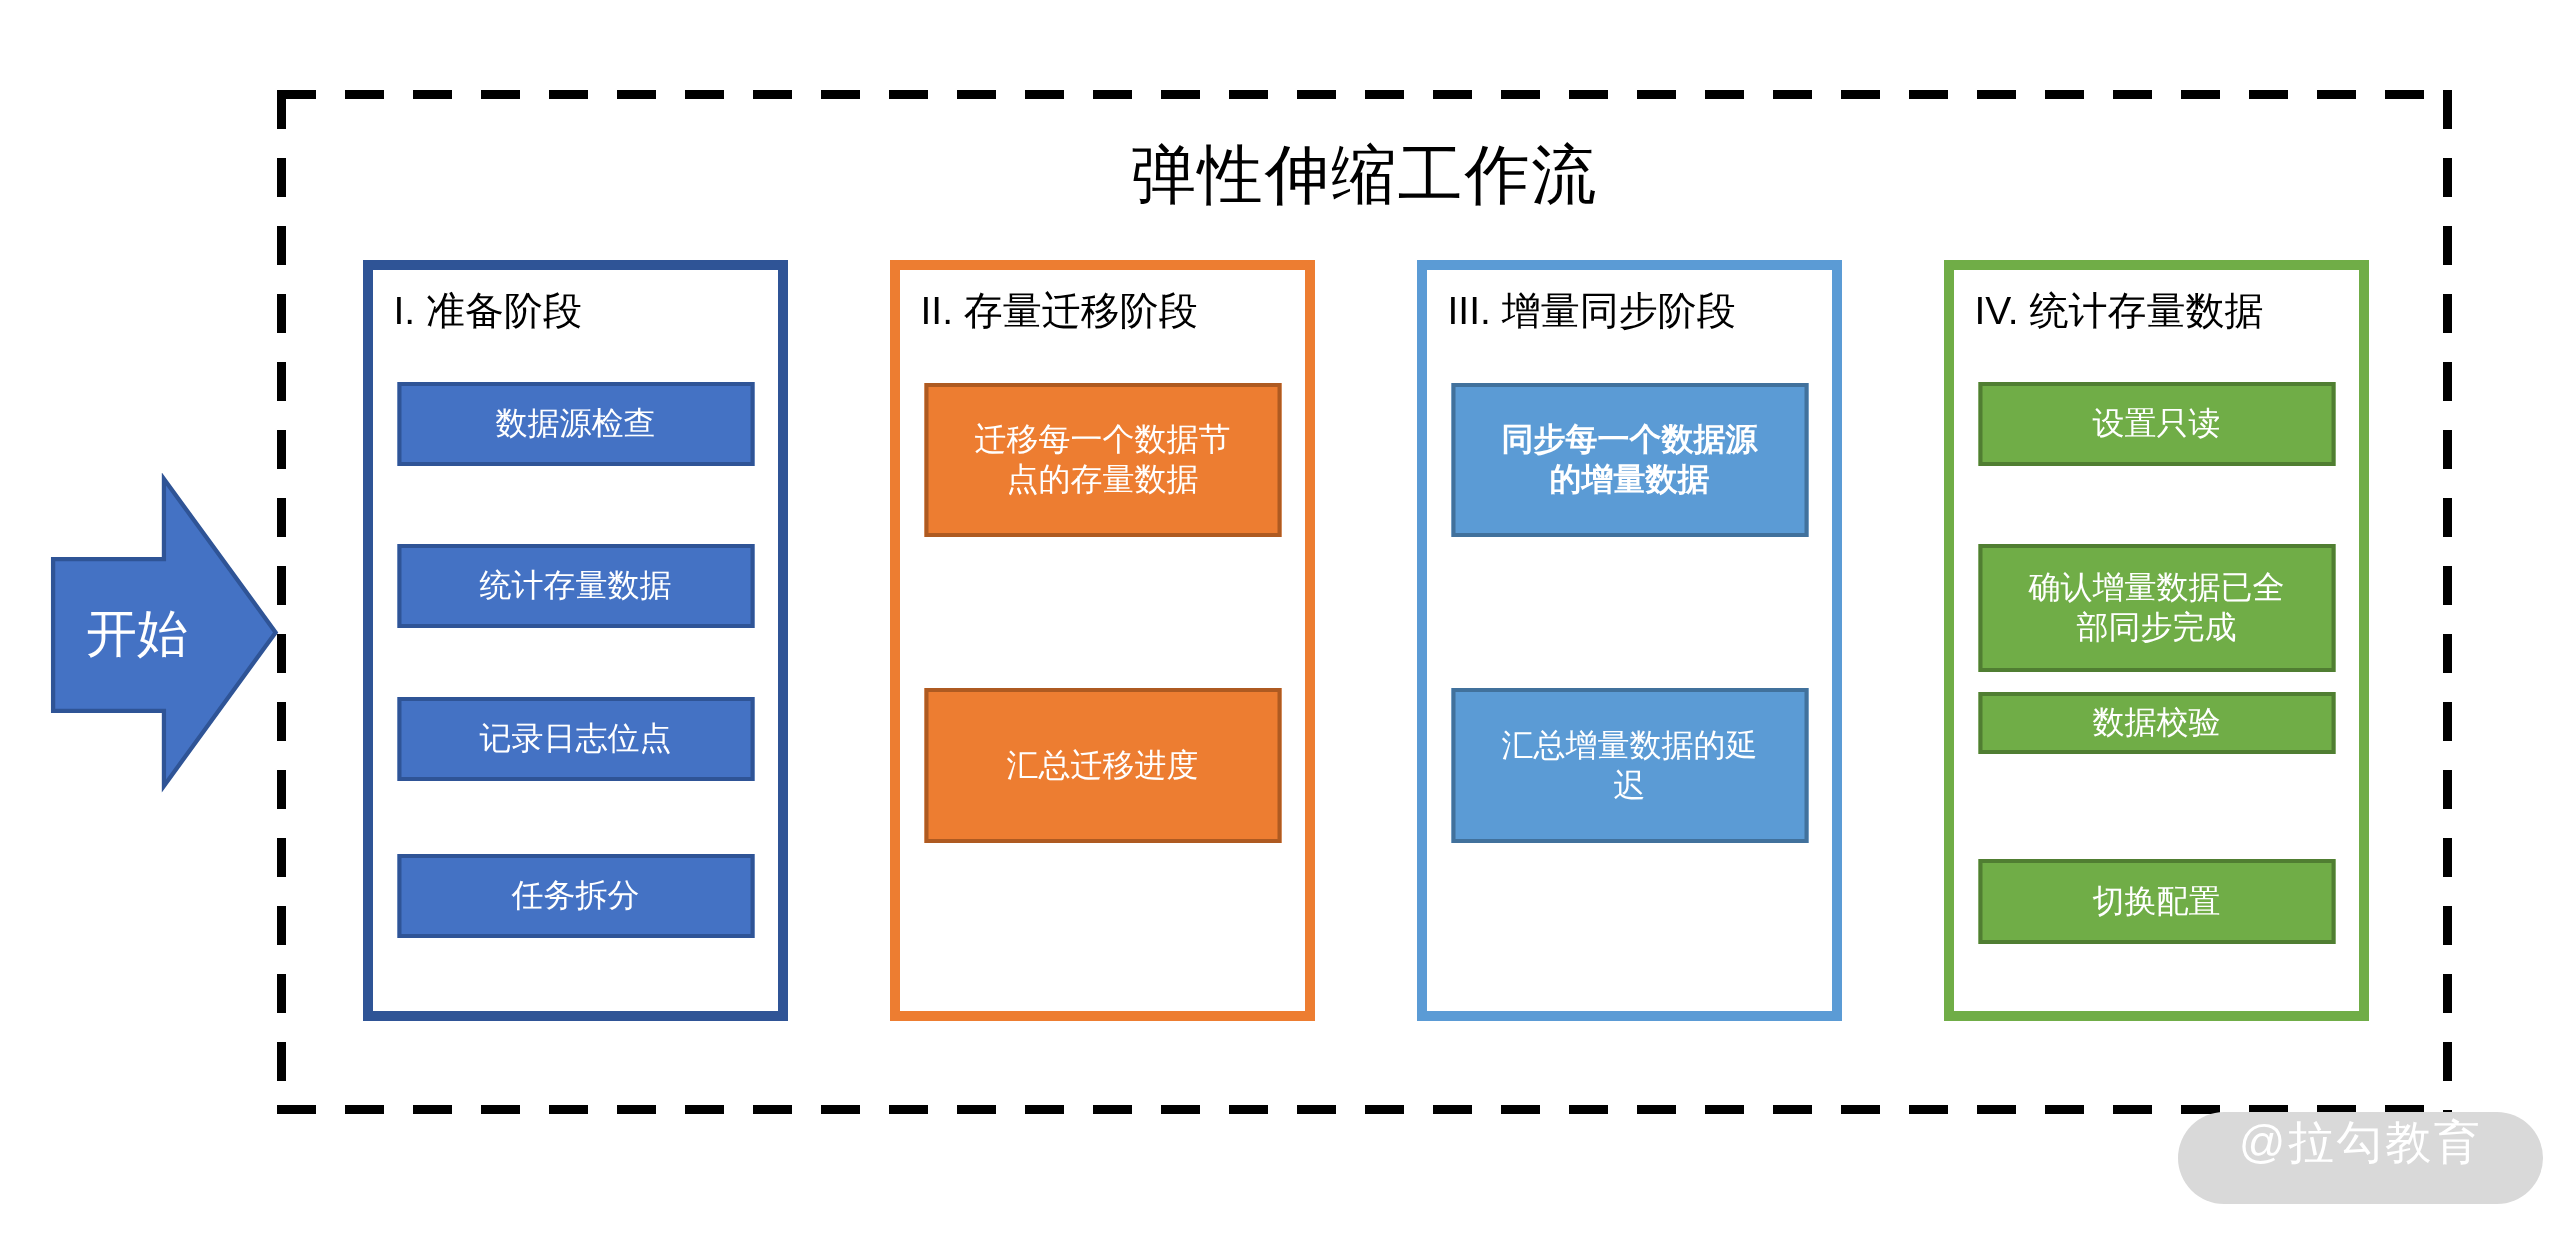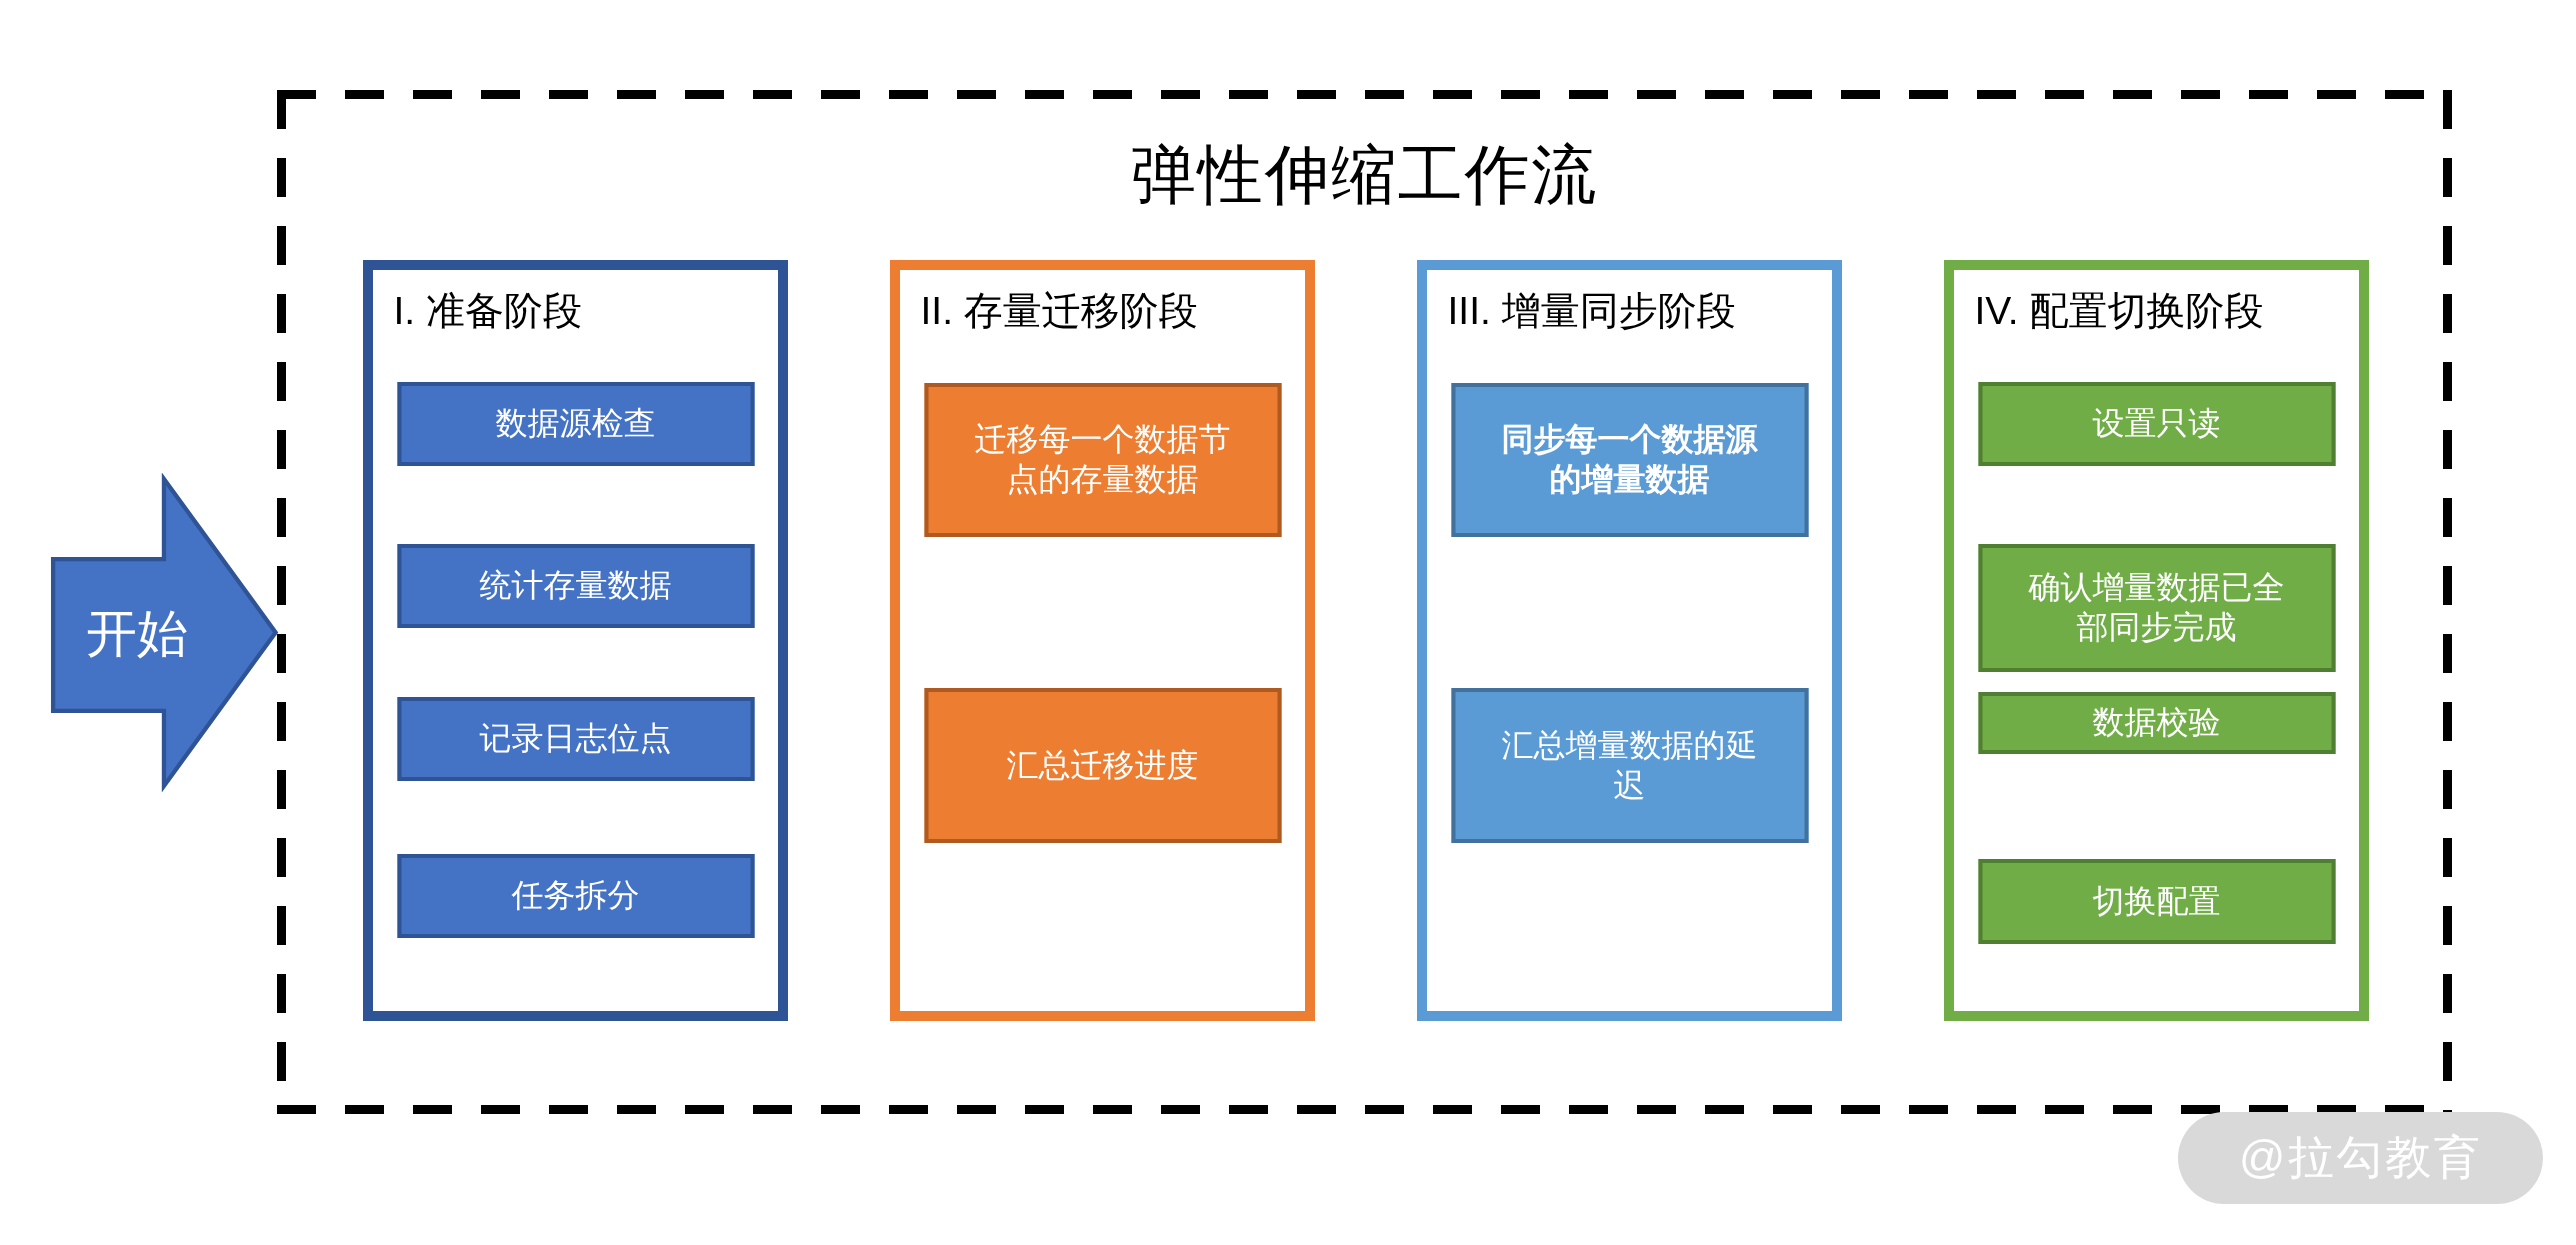--- a/index.html
+++ b/index.html
@@ -90,21 +90,20 @@
   .c4 .task { background: #70AD47; border-color: #507E32; }
 
   
   .watermark {
     position: absolute;
     left: 2178px; top: 1112px;
     width: 365px; height: 92px;
     background: #D9D9D9;
     border-radius: 46px;
     display: flex;
-    align-items: center;
     justify-content: center;
     font-size: 46px;
     letter-spacing: 2.6px;
     color: #ffffff;
     z-index: 5;
   }
 </style>
 </head>
 <body>
 
@@ -149,21 +148,21 @@
   <div class="col-header">III. 增量同步阶段</div>
   <div class="task" style="top:113px; height:154px;font-weight:bold;">
       <span>同步每一个数据源的增量数据</span>
     </div>
   <div class="task" style="top:418px; height:155px;text-align:center;">
       <span>汇总增量数据的延迟</span>
     </div>
 </div>
 
 <div class="column c4">
-  <div class="col-header">IV. 配置切换阶段</div>
+  <div class="col-header">IV. 统计存量数据</div>
   <div class="task" style="top:112px; height:84px;">
       <span>设置只读</span>
     </div>
   <div class="task" style="top:274px; height:128px;">
       <span>确认增量数据已全部同步完成</span>
     </div>
   <div class="task" style="top:422px; height:62px;">
       <span>数据校验</span>
     </div>
   <div class="task" style="top:589px; height:85px;">

